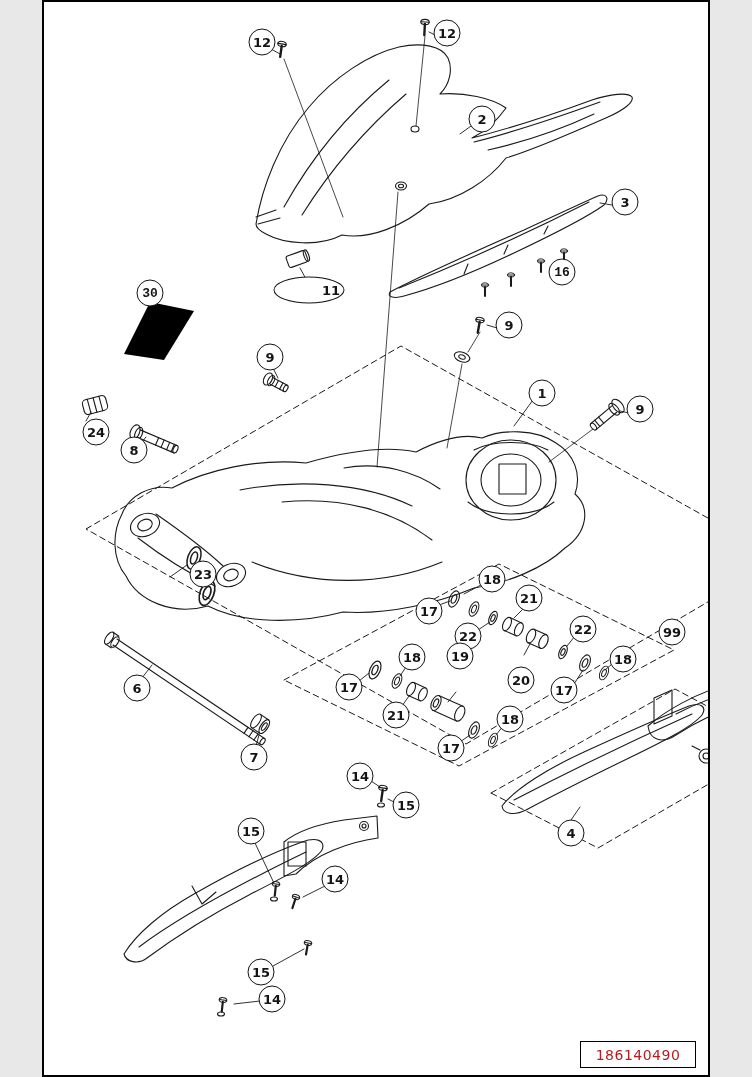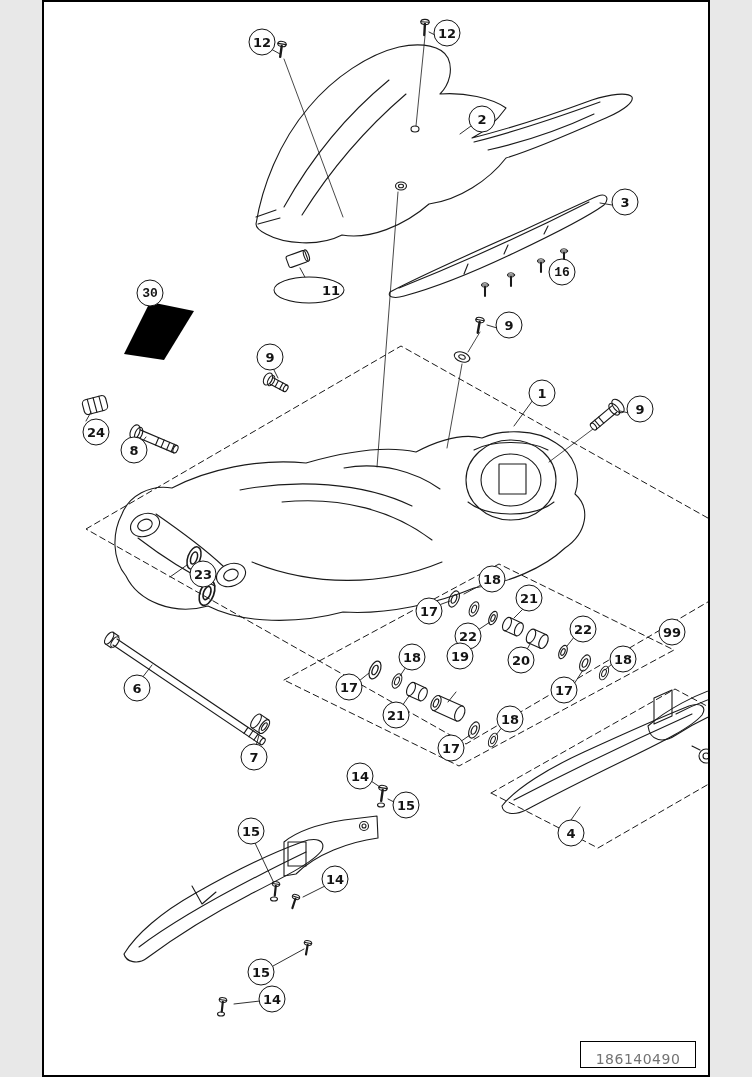--- a/index.html
+++ b/index.html
@@ -23,22 +23,22 @@
     display:flex;align-items:center;justify-content:center;
     font-size:13px;font-weight:bold;color:#141414;
     transform:translate(-50%,-50%);
     line-height:1;
     z-index:3;
   }
   .partnum{
     position:absolute;
     left:536px;top:1039px;width:114px;height:25px;
     border:1.6px solid #000;
-    display:flex;align-items:flex-end;justify-content:center;
-    font-size:14px;color:#737373;letter-spacing:0.5px;
+    display:flex;align-items:center;justify-content:center;
+    font-size:14px;color:#b91c1c;letter-spacing:0.5px;
     background:#fff;
     z-index:3;
   }
 </style>
 </head>
 <body>
 
 <div class="canvas">
 
   <svg class="art" width="752" height="1077" viewBox="0 0 752 1077" xmlns="http://www.w3.org/2000/svg">
@@ -319,21 +319,21 @@
       <div class="callout" style="left: 90px; top: 448px;">8</div>
       <div class="callout" style="left: 114px; top: 572px; margin-left: 45px;">23</div>
       <div class="callout" style="left: 448px; top: 577px;">18</div>
       <div class="callout" style="left: 485px; top: 596px;">21</div>
       <div class="callout" style="left: 385px; top: 609px;">17</div>
       <div class="callout" style="left: 539px; top: 627px;">22</div>
       <div class="callout" style="left: 628px; top: 630px;">99</div>
       <div class="callout" style="left: 424px; top: 634px;">22</div>
       <div class="callout" style="left: 368px; top: 655px;">18</div>
       <div class="callout" style="left: 579px; top: 657px;">18</div>
-      <div class="callout" style="left: 477px; top: 658px;">20</div>
+      <div class="callout" style="left: 477px; top: 678px;">20</div>
       <div class="callout" style="left: 416px; top: 654px;">19</div>
       <div class="callout" style="left: 305px; top: 685px;">17</div>
       <div class="callout" style="left: 93px; top: 686px;">6</div>
       <div class="callout" style="left: 520px; top: 688px;">17</div>
       <div class="callout" style="left: 352px; top: 713px;">21</div>
       <div class="callout" style="left: 466px; top: 717px;">18</div>
       <div class="callout" style="left: 692px; top: 723px;">5</div>
       <div class="callout" style="left: 407px; top: 746px;">17</div>
       <div class="callout" style="left: 210px; top: 755px;">7</div>
       <div class="callout" style="left: 316px; top: 774px;">14</div>

